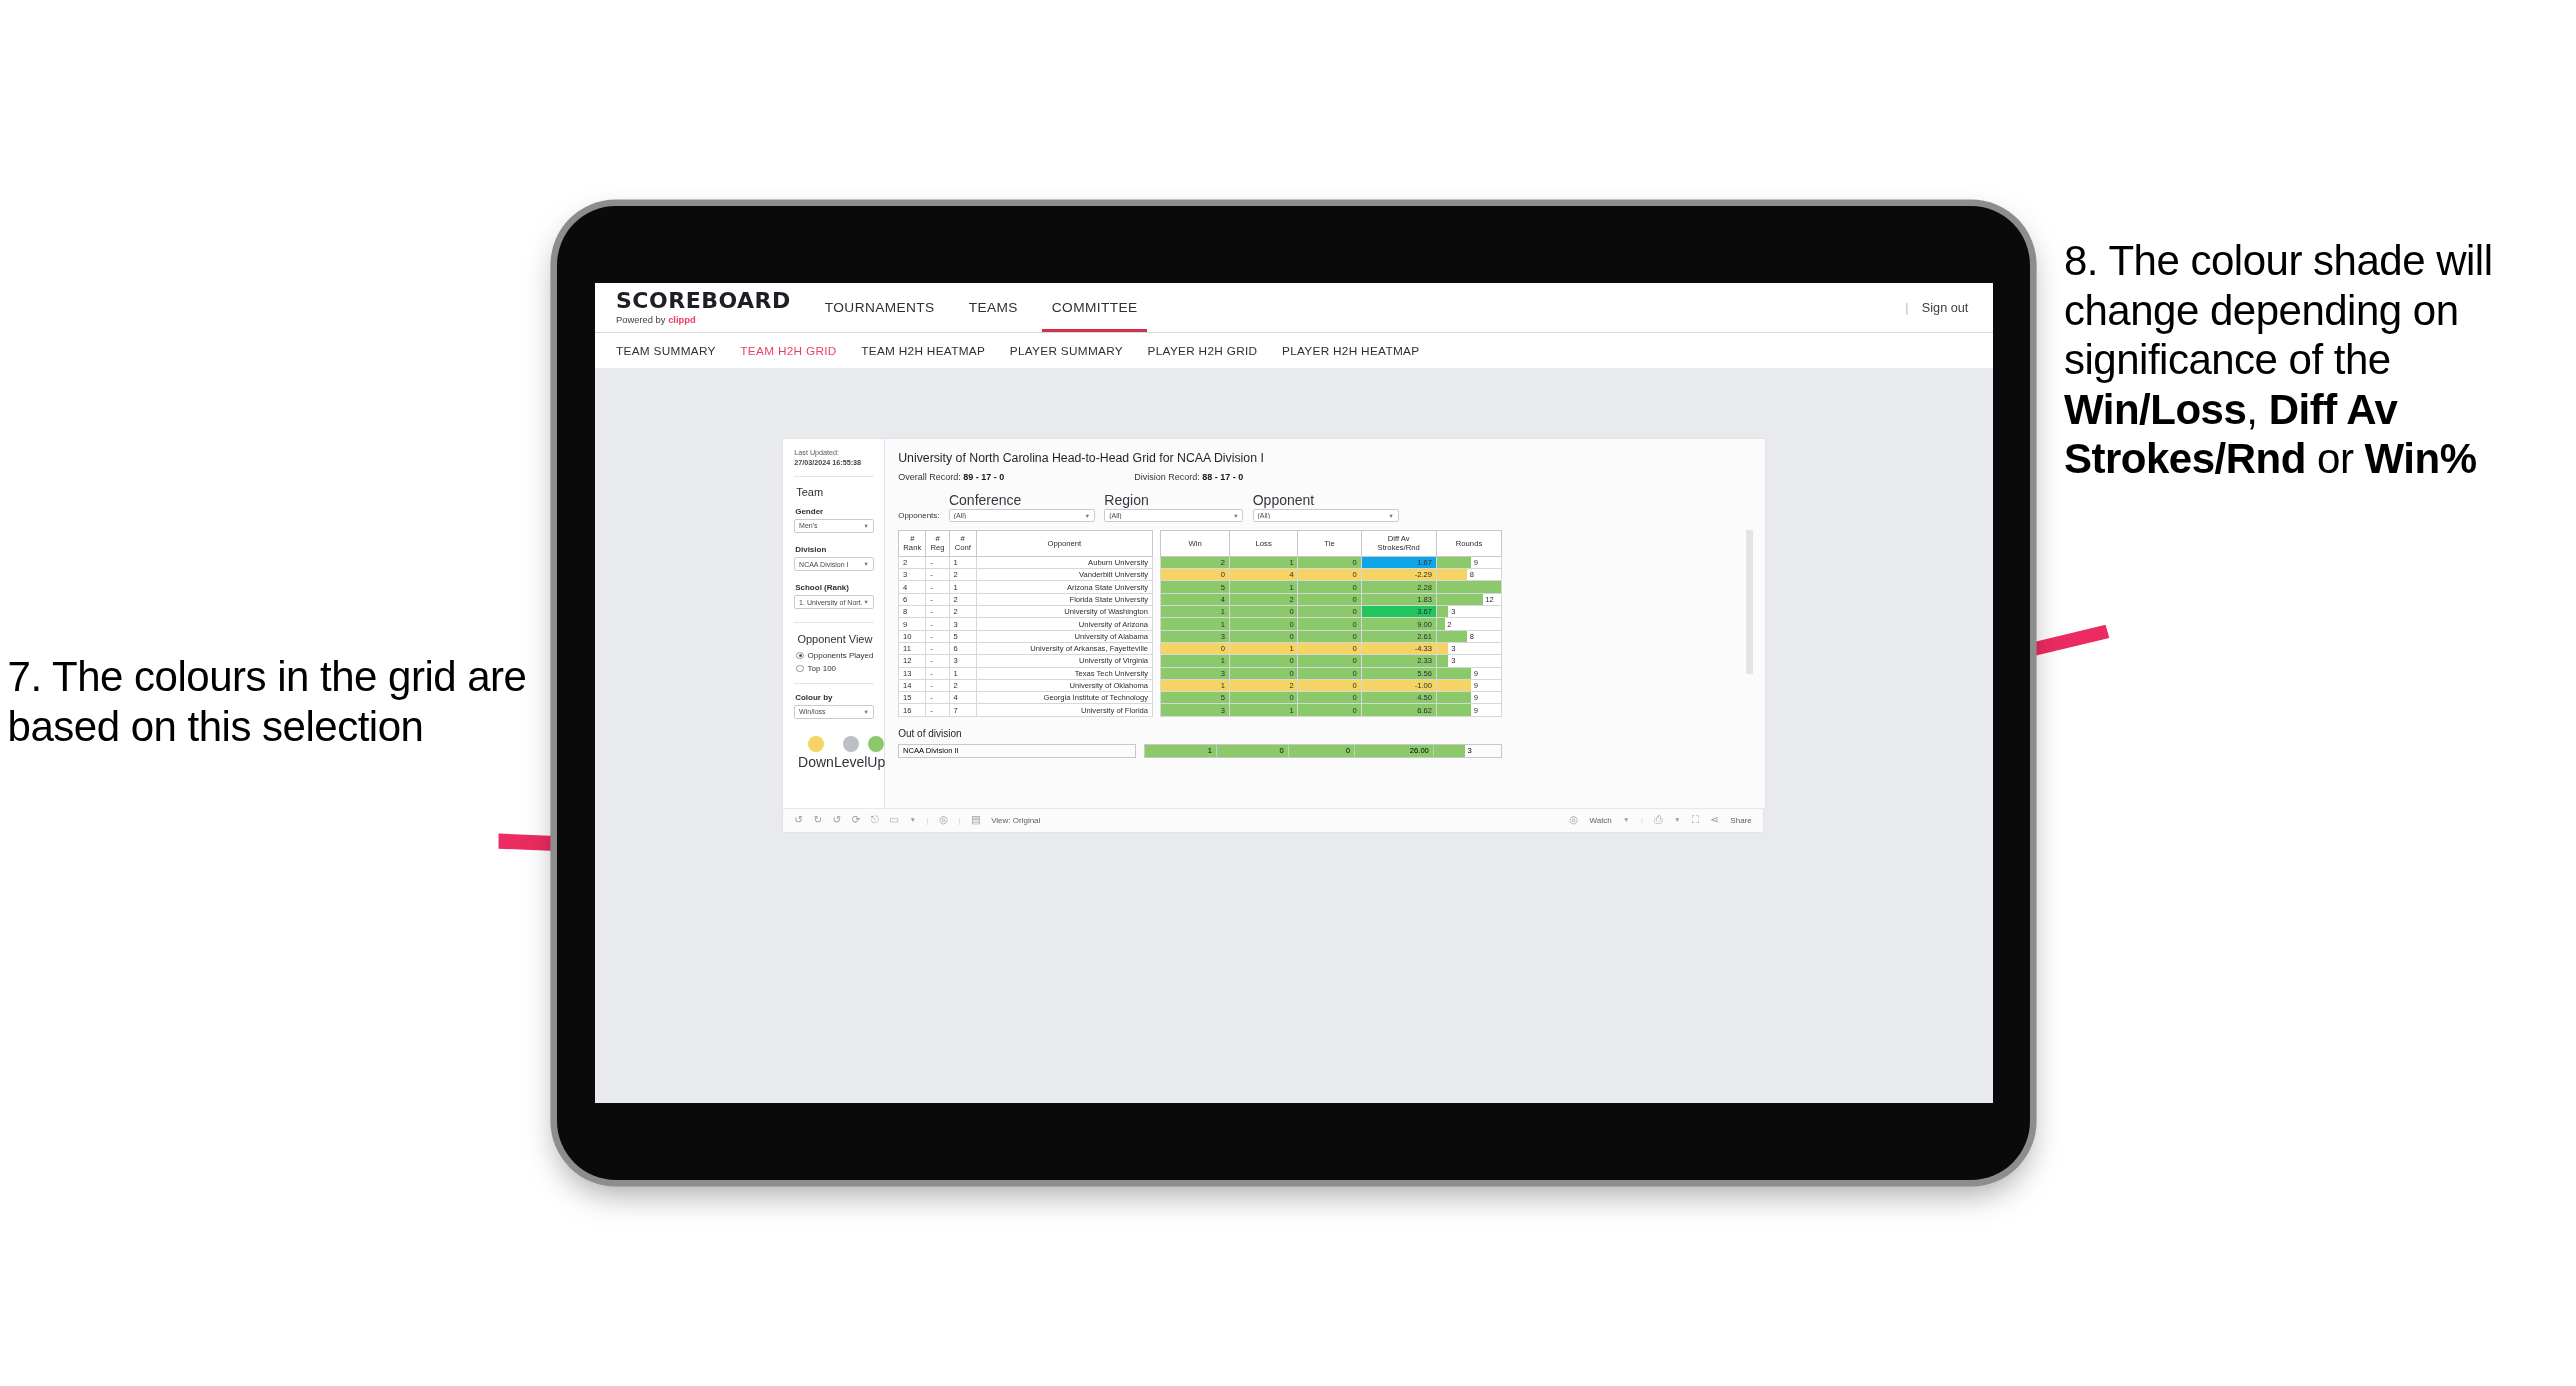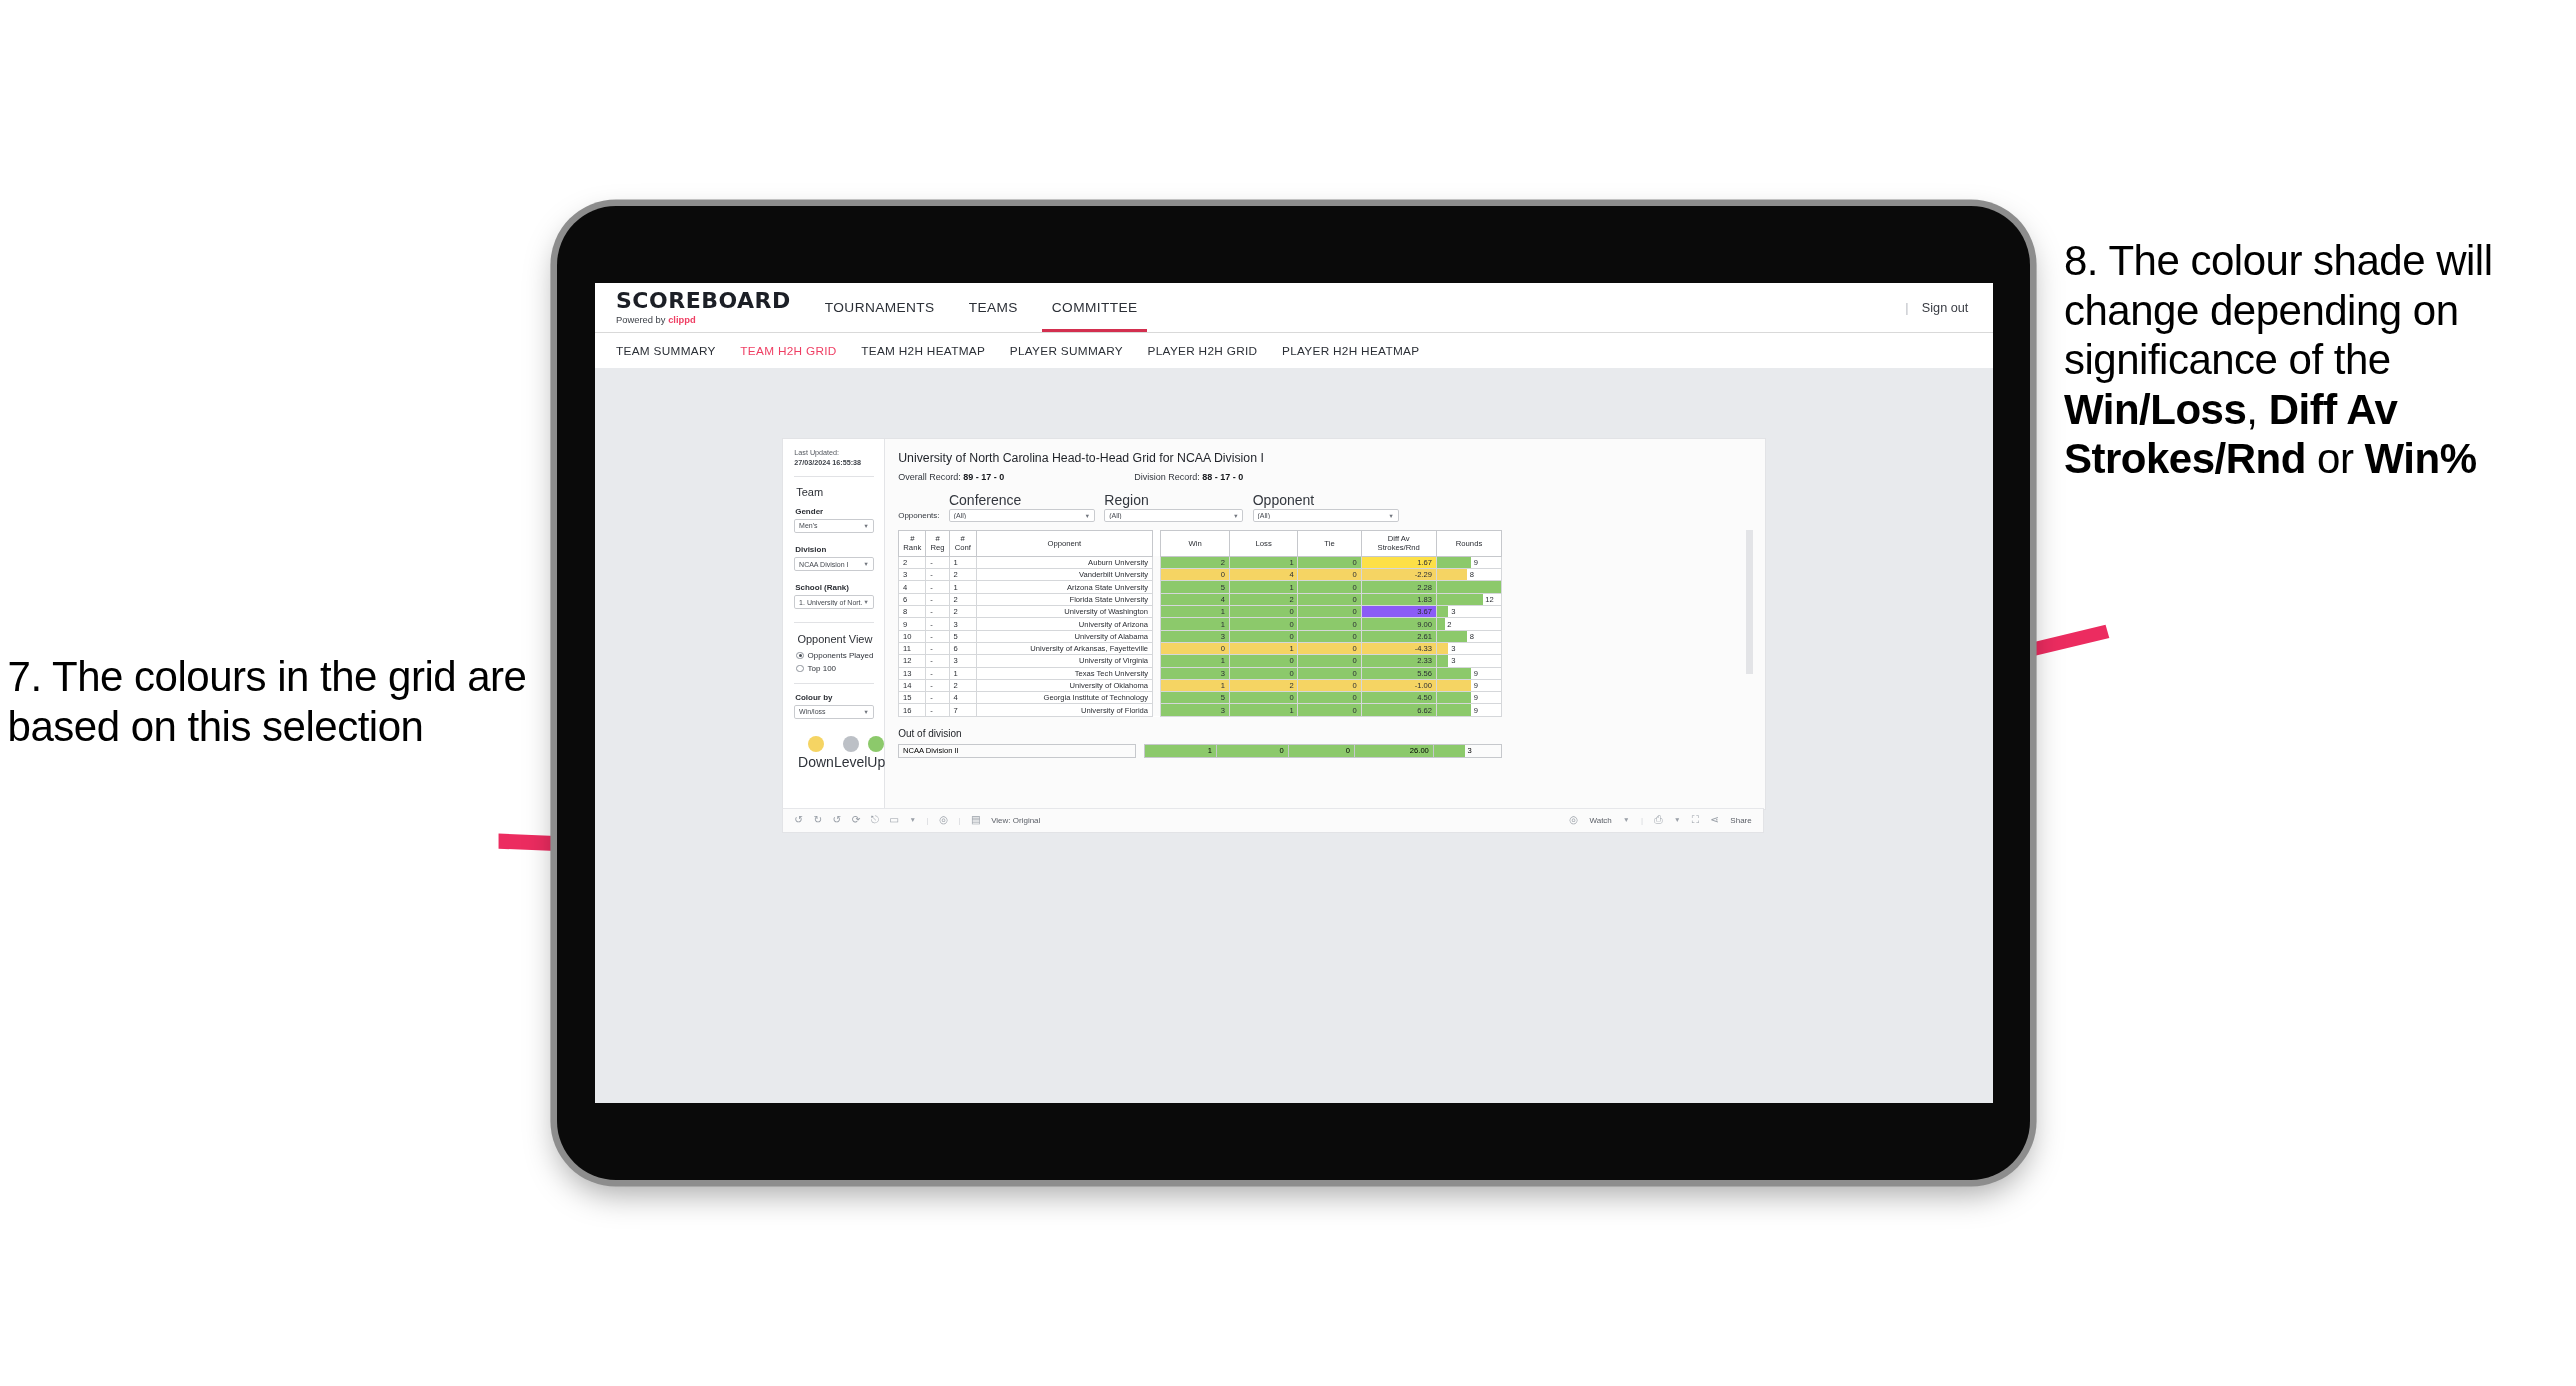--- a/index.html
+++ b/index.html
@@ -311,21 +311,21 @@
               <tbody id="grid-body">
                   <tr>
                     <td class="n">2</td>
                     <td class="n">-</td>
                     <td class="n">1</td>
                     <td class="opp">Auburn University</td>
                     <td class="colgap"></td>
                     <td class="num" style="background:#8cc96b">2</td>
                     <td class="num" style="background:#8cc96b">1</td>
                     <td class="num" style="background:#8cc96b">0</td>
-                    <td class="num" style="background:#fde047">1.67</td>
+                    <td class="num" style="background:#0ea5e9">1.67</td>
                     <td class="rounds">
                       <div class="rbar" style="width:53%;background:#8cc96b"></div>
                       <div class="rval" style="left:53%">9</div>
                     </td>
                   </tr>
                   <tr>
                     <td class="n">3</td>
                     <td class="n">-</td>
                     <td class="n">2</td>
                     <td class="opp">Vanderbilt University</td>
@@ -371,21 +371,21 @@
                   </tr>
                   <tr>
                     <td class="n">8</td>
                     <td class="n">-</td>
                     <td class="n">2</td>
                     <td class="opp">University of Washington</td>
                     <td class="colgap"></td>
                     <td class="num" style="background:#8cc96b">1</td>
                     <td class="num" style="background:#8cc96b">0</td>
                     <td class="num" style="background:#8cc96b">0</td>
-                    <td class="num" style="background:#8b5cf6">3.67</td>
+                    <td class="num" style="background:#22c55e">3.67</td>
                     <td class="rounds">
                       <div class="rbar" style="width:18%;background:#8cc96b"></div>
                       <div class="rval" style="left:18%">3</div>
                     </td>
                   </tr>
                   <tr>
                     <td class="n">9</td>
                     <td class="n">-</td>
                     <td class="n">3</td>
                     <td class="opp">University of Arizona</td>

